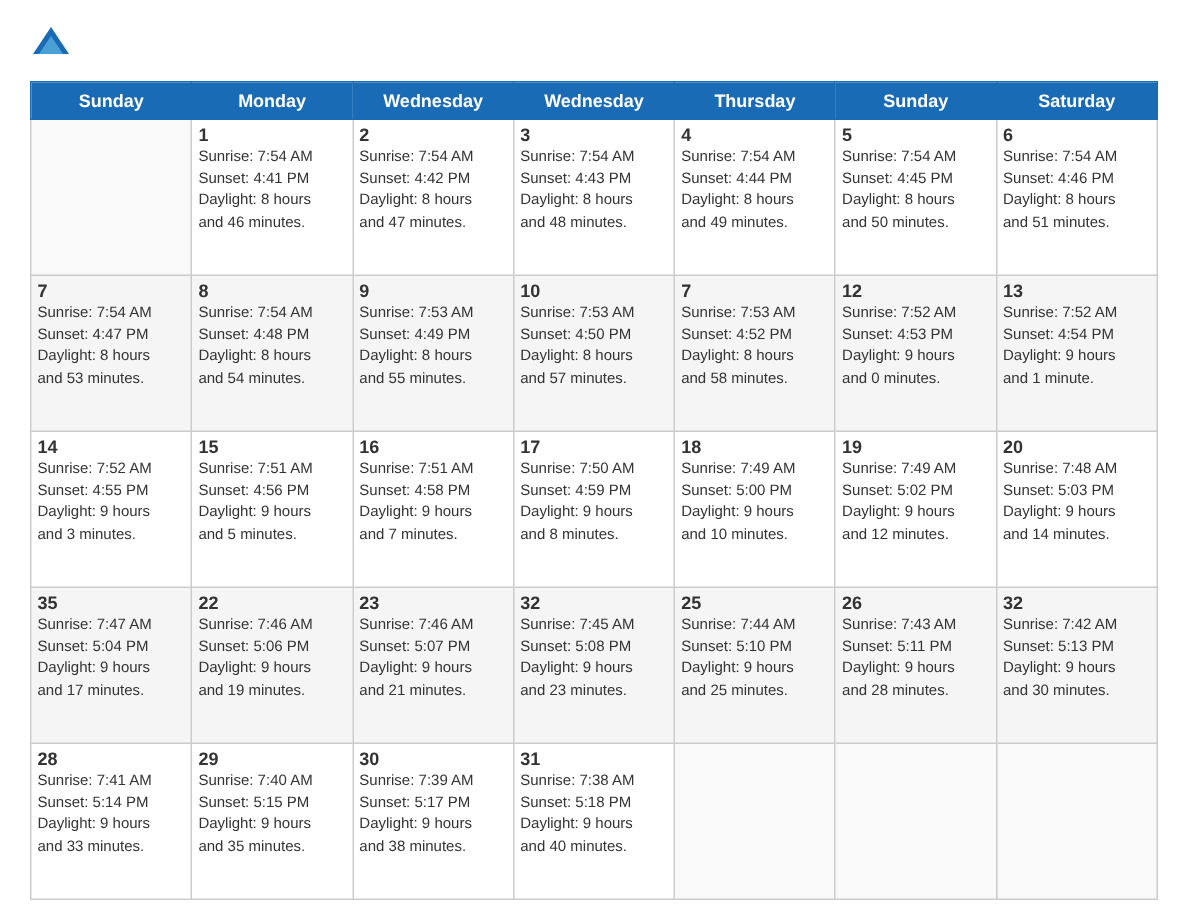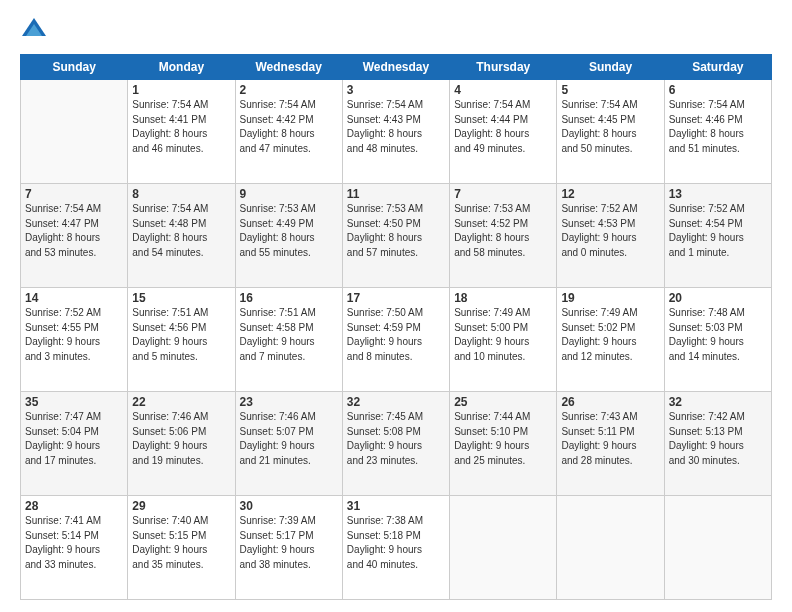--- a/index.html
+++ b/index.html
@@ -170,21 +170,21 @@
           </td>
           <td>
             <span class="day-num">8</span>
             <div class="day-info">Sunrise: 7:54 AM<br>Sunset: 4:48 PM<br>Daylight: 8 hours<br>and 54 minutes.</div>
           </td>
           <td>
             <span class="day-num">9</span>
             <div class="day-info">Sunrise: 7:53 AM<br>Sunset: 4:49 PM<br>Daylight: 8 hours<br>and 55 minutes.</div>
           </td>
           <td>
-            <span class="day-num">11</span>
+            <span class="day-num">10</span>
             <div class="day-info">Sunrise: 7:53 AM<br>Sunset: 4:50 PM<br>Daylight: 8 hours<br>and 57 minutes.</div>
           </td>
           <td>
             <span class="day-num">7</span>
             <div class="day-info">Sunrise: 7:53 AM<br>Sunset: 4:52 PM<br>Daylight: 8 hours<br>and 58 minutes.</div>
           </td>
           <td>
             <span class="day-num">12</span>
             <div class="day-info">Sunrise: 7:52 AM<br>Sunset: 4:53 PM<br>Daylight: 9 hours<br>and 0 minutes.</div>
           </td>

